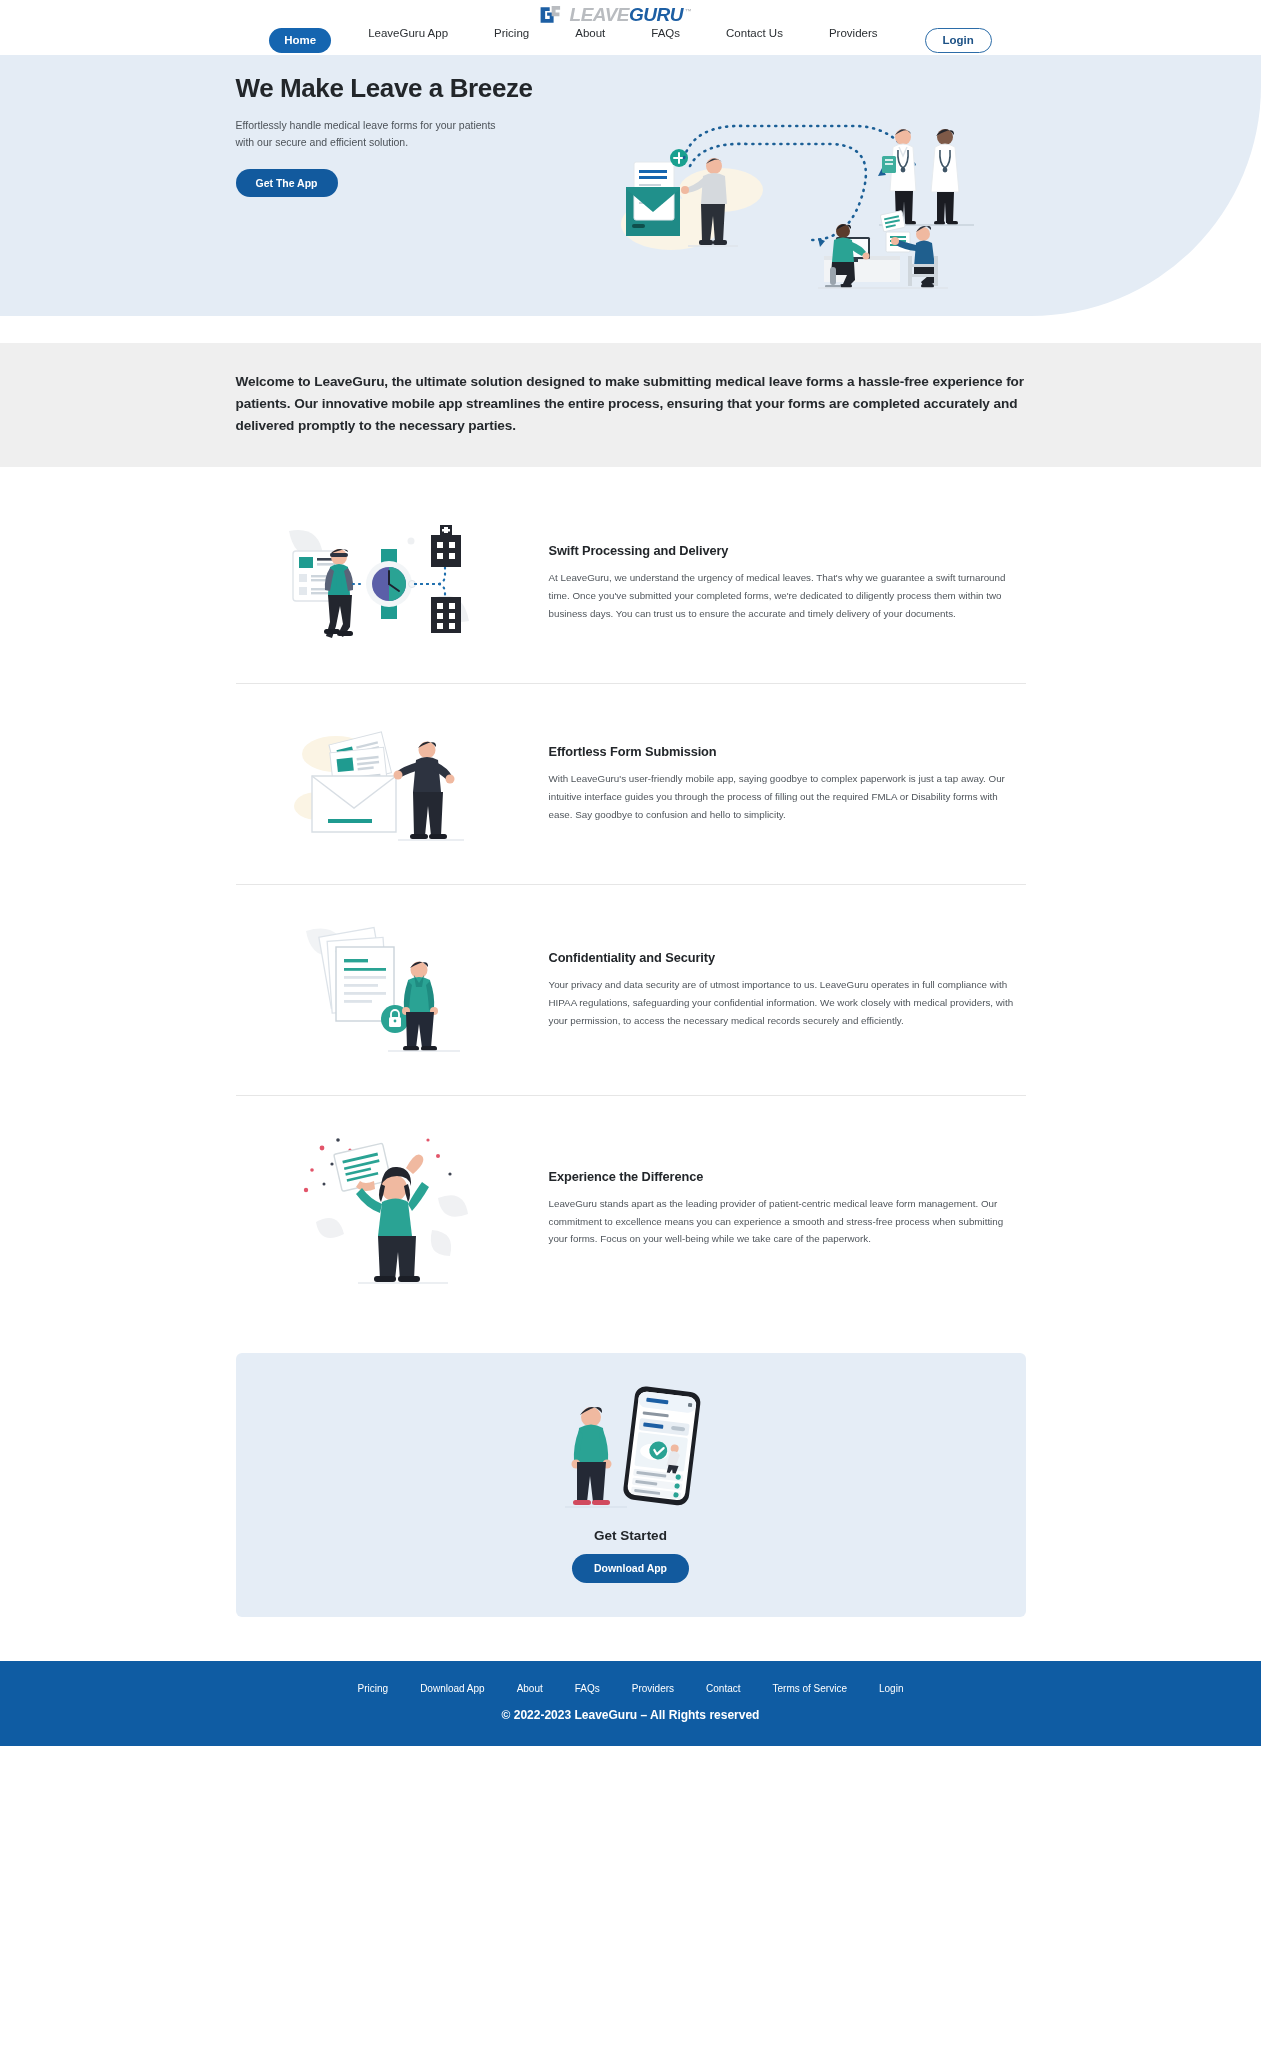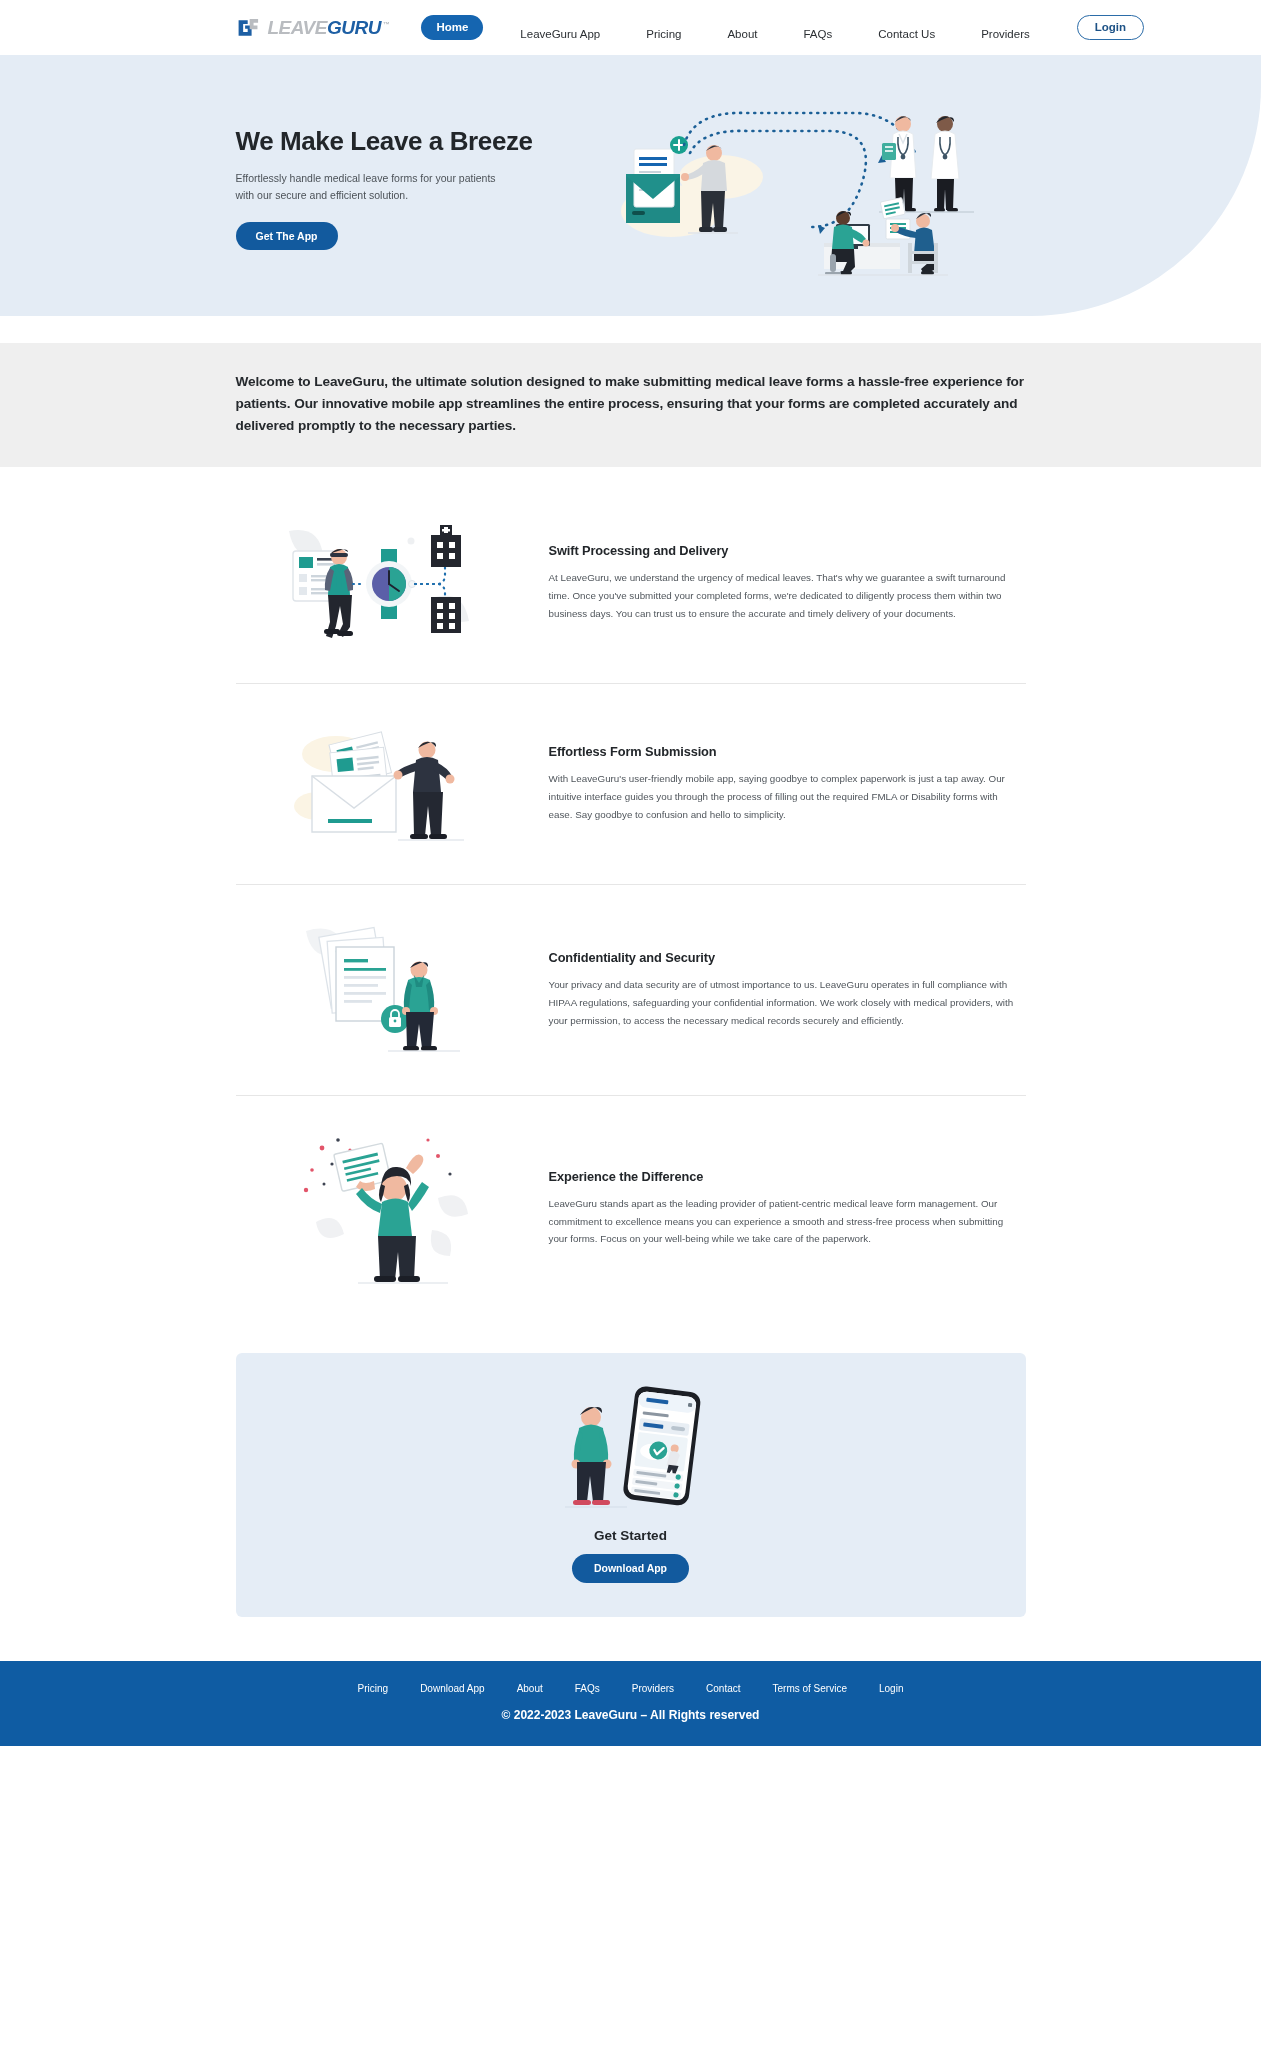--- a/index.html
+++ b/index.html
@@ -22,20 +22,21 @@
     align-items: center;
     justify-content: center;
     gap: 0;
     position: relative;
     z-index: 20;
   }
   .nav-inner {
     width: 790px;
     display: flex;
     align-items: center;
+    flex-direction: column;
   }
   .logo-wrap {
     display: flex;
     align-items: center;
     gap: 6px;
     margin-right: 32px;
     user-select: none;
   }
   .logo-mark { width: 26px; height: 26px; display:block; }
   .logo-text {
@@ -44,21 +45,21 @@
     font-style: italic;
     letter-spacing: -0.5px;
     line-height: 1;
     display: flex;
     align-items: baseline;
   }
   .logo-text .lt-grey { color: #b9bcc0; }
   .logo-text .lt-blue { color: #1d5fa4; }
   .logo-tm { font-size: 7px; color: #b9bcc0; font-style: normal; font-weight: 700; margin-left: 2px; position: relative; top: -7px;}
 
-  .nav-links { display: flex; align-items: flex-end; gap: 12px; }
+  .nav-links { display: flex; align-items: flex-start; gap: 12px; }
   .nav-link {
     font-size: 11.5px;
     color: #2b2f33;
     padding: 0 17px;
     text-decoration: none;
     white-space: nowrap;
     line-height: 1;
     cursor: pointer;
   }
   .nav-link.pill {
@@ -86,24 +87,23 @@
   
   .hero {
     position: relative;
     height: 261px;
     background: #e4ecf5;
     border-bottom-right-radius: 230px;
     overflow: hidden;
   }
   .hero-inner {
     width: 790px;
-    margin: 0 auto;
+    margin: 13px auto;
     height: 100%;
     display: flex;
-    align-items: center;
   }
   .hero-copy { width: 330px; padding-top: 6px;}
   .hero-title {
     font-size: 26px;
     font-weight: 700;
     color: #22262a;
     letter-spacing: -0.4px;
     line-height: 1.15;
     margin-bottom: 13px;
   }

